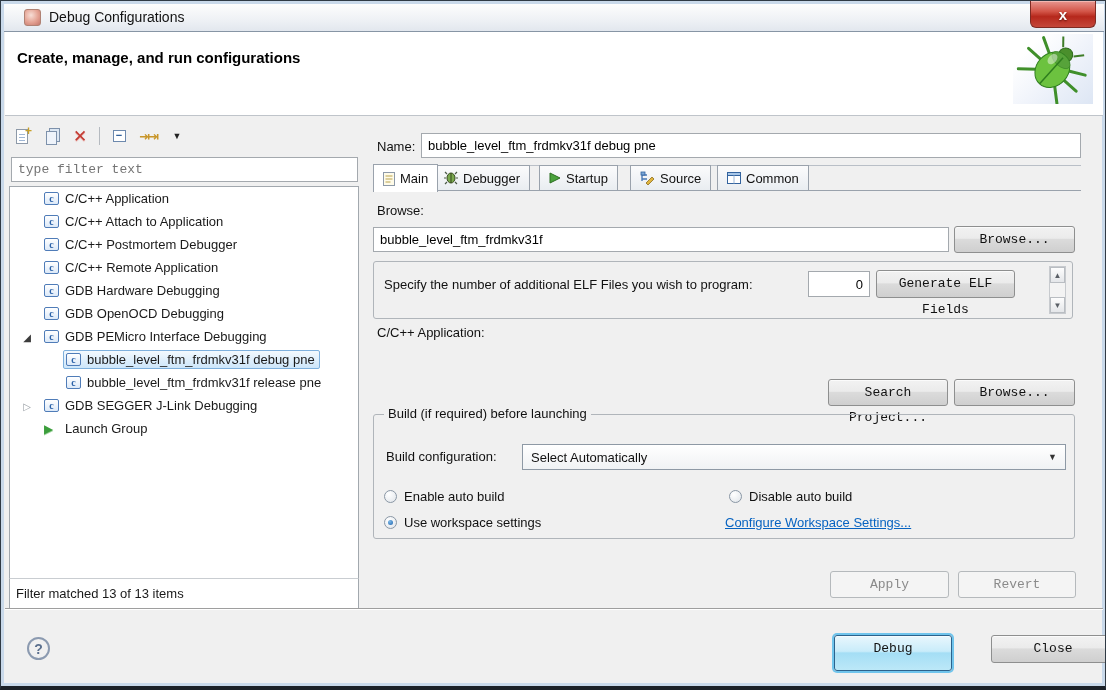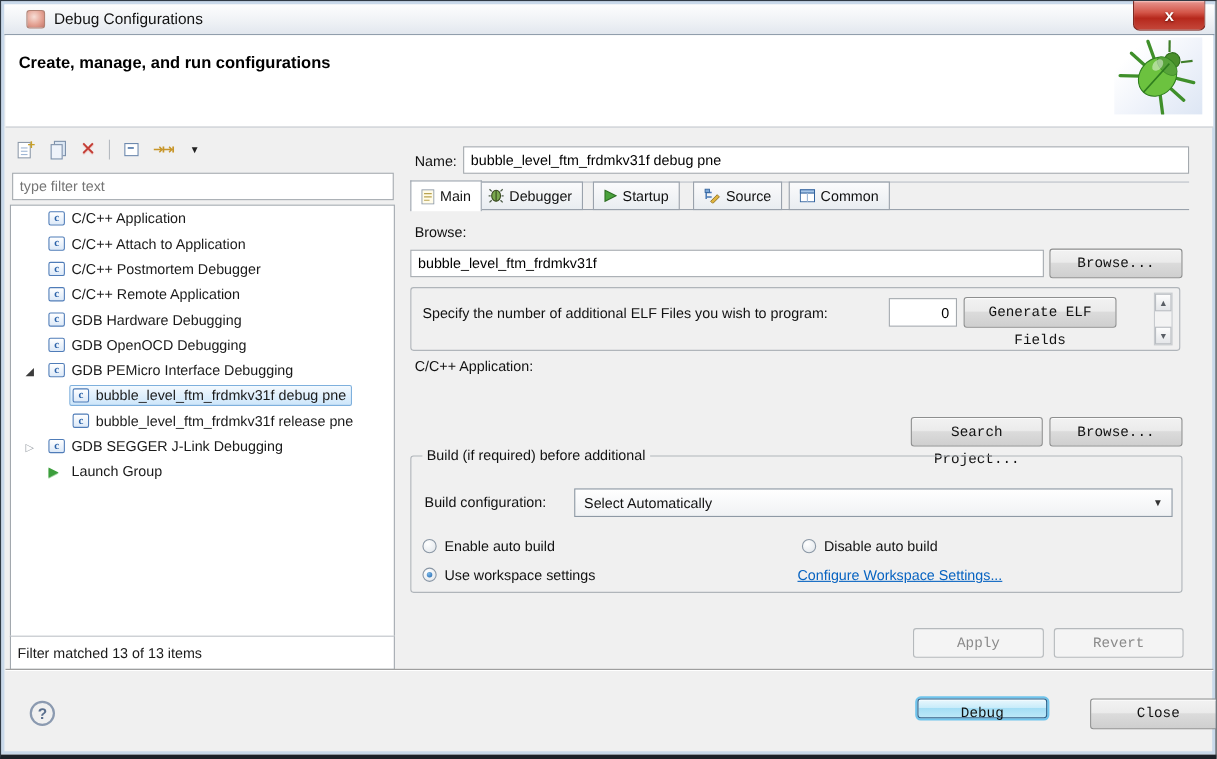--- a/index.html
+++ b/index.html
@@ -32,21 +32,21 @@
   .page-shape { position:relative; width:12px; height:15px; background:#fff; border:1px solid #8d99a8; box-shadow:inset 0 0 0 1px #fff; }
   .page-shape i { position:absolute; left:2px; right:2px; height:1px; background:#9fb6d4; }
   .plus-badge { position:absolute; right:-5px; top:-6px; color:#c8a028; font-weight:bold; font-size:12px; }
   .dup-shape { position:relative; width:11px; height:14px; background:#eef3fa; border:1px solid #7d91ab; box-shadow:3px -3px 0 -1px #dce7f3, 3px -3px 0 0 #7d91ab; margin-top:3px; }
   .del-x { color:#c33b33; font-size:17px; font-weight:bold; text-shadow:0 1px 1px #e9b0ab; }
   .collapse-shape { width:13px; height:12px; background:#fff; border:1px solid #6d89ad; color:#2a5a96; font-size:11px; line-height:9px; text-align:center; font-weight:bold; }
   .filter-shape { font-size:13px; color:#c8962a; letter-spacing:-2px; font-weight:bold; }
   .dd-arrow { color:#222; font-size:9px; }
   .filter-input { position:absolute; left:10px; top:156px; width:347px; height:25px;
     border:1px solid #a4a9ae; background:#fff; font-size:13px; padding:0 6px; color:#0369a1;
-    font-family:Liberation Sans, sans-serif; }
+    font-family:Liberation Mono, monospace; }
   .tree { position:absolute; left:8px; top:185px; width:350px; height:393px; background:#fff; border:1px solid #a2a8ae; overflow:hidden; }
   .tree-row { position:relative; height:23px; display:flex; align-items:center; font-size:13px; color:#1a1a1a; white-space:nowrap; }
   .tw { display:inline-block; width:34px; text-align:center; flex:none; }
   .tw.child { width:56px; }
   .arrow-collapsed { color:#9aa0a6; font-size:10px; }
   .arrow-expanded { color:#3c3c3c; font-size:10px; }
   .c-icon { flex:none; width:15px; height:13px; margin-right:6px; background:linear-gradient(#ffffff,#dce9f8); border:1px solid #4f7cb8; border-radius:2px;
     color:#2b62a8; font-size:10px; font-weight:bold; line-height:11px; text-align:center; font-family:"Liberation Serif",serif; }
   .launch-icon { flex:none; width:15px; margin-right:6px; color:#3c9e3c; font-size:12px; text-shadow:0 1px 0 #9fd49f; }
   .sel-wrap { display:flex; align-items:center; background:linear-gradient(#f3f9fe,#cde6fa); border:1px solid #7eb0dd; border-radius:2px; padding:1px 4px 1px 2px; margin-left:-3px; }
@@ -264,21 +264,21 @@
       <div class="sarrow up">▲</div>
       <div class="sarrow down">▼</div>
     </div>
   </div>
 
   <div class="section-label" style="left:376px; top:324px;">C/C++ Application:</div>
   <div class="btn" style="left:827px; top:378px; width:120px; height:27px; line-height:25px;">Search Project...</div>
   <div class="btn" style="left:953px; top:378px; width:121px; height:27px; line-height:25px;">Browse...</div>
 
   <div class="groupbox" style="left:372px; top:413px; width:702px; height:125px;">
-    <div class="group-legend">Build (if required) before additional</div>
+    <div class="group-legend">Build (if required) before launching</div>
     <div class="section-label" style="left:12px; top:34px; position:absolute;">Build configuration:</div>
     <div class="combo" style="left:148px; top:29px; width:544px; height:26px;">
       <span>Select Automatically</span>
       <span class="combo-arrow">▼</span>
     </div>
     <div class="radio-row" style="left:10px; top:74px;">
       <span class="radio"></span>
       <span>Enable auto build</span>
     </div>
     <div class="radio-row" style="left:355px; top:74px;align-items:center;">
@@ -290,16 +290,16 @@
       <span>Use workspace settings</span>
     </div>
     <div class="wlink" style="left:351px; top:100px;">Configure Workspace Settings...</div>
   </div>
 
   <div class="btn disabled" style="left:829px; top:570px; width:119px; height:27px; line-height:25px;">Apply</div>
   <div class="btn disabled" style="left:957px; top:570px; width:118px; height:27px; line-height:25px;">Revert</div>
 
   <div class="footer-sep"></div>
   <div class="help-btn">?</div>
-  <div class="btn default-btn" style="left:833px; top:634px; width:118px; height:18px; line-height:26px;">Debug</div>
+  <div class="btn default-btn" style="left:833px; top:634px; width:118px; height:36px; line-height:26px;">Debug</div>
   <div class="btn" style="left:959px; top:634px; width:124px; height:28px; line-height:26px;margin-left:31px;">Close</div>
 
 </div>
 
 </body></html>

